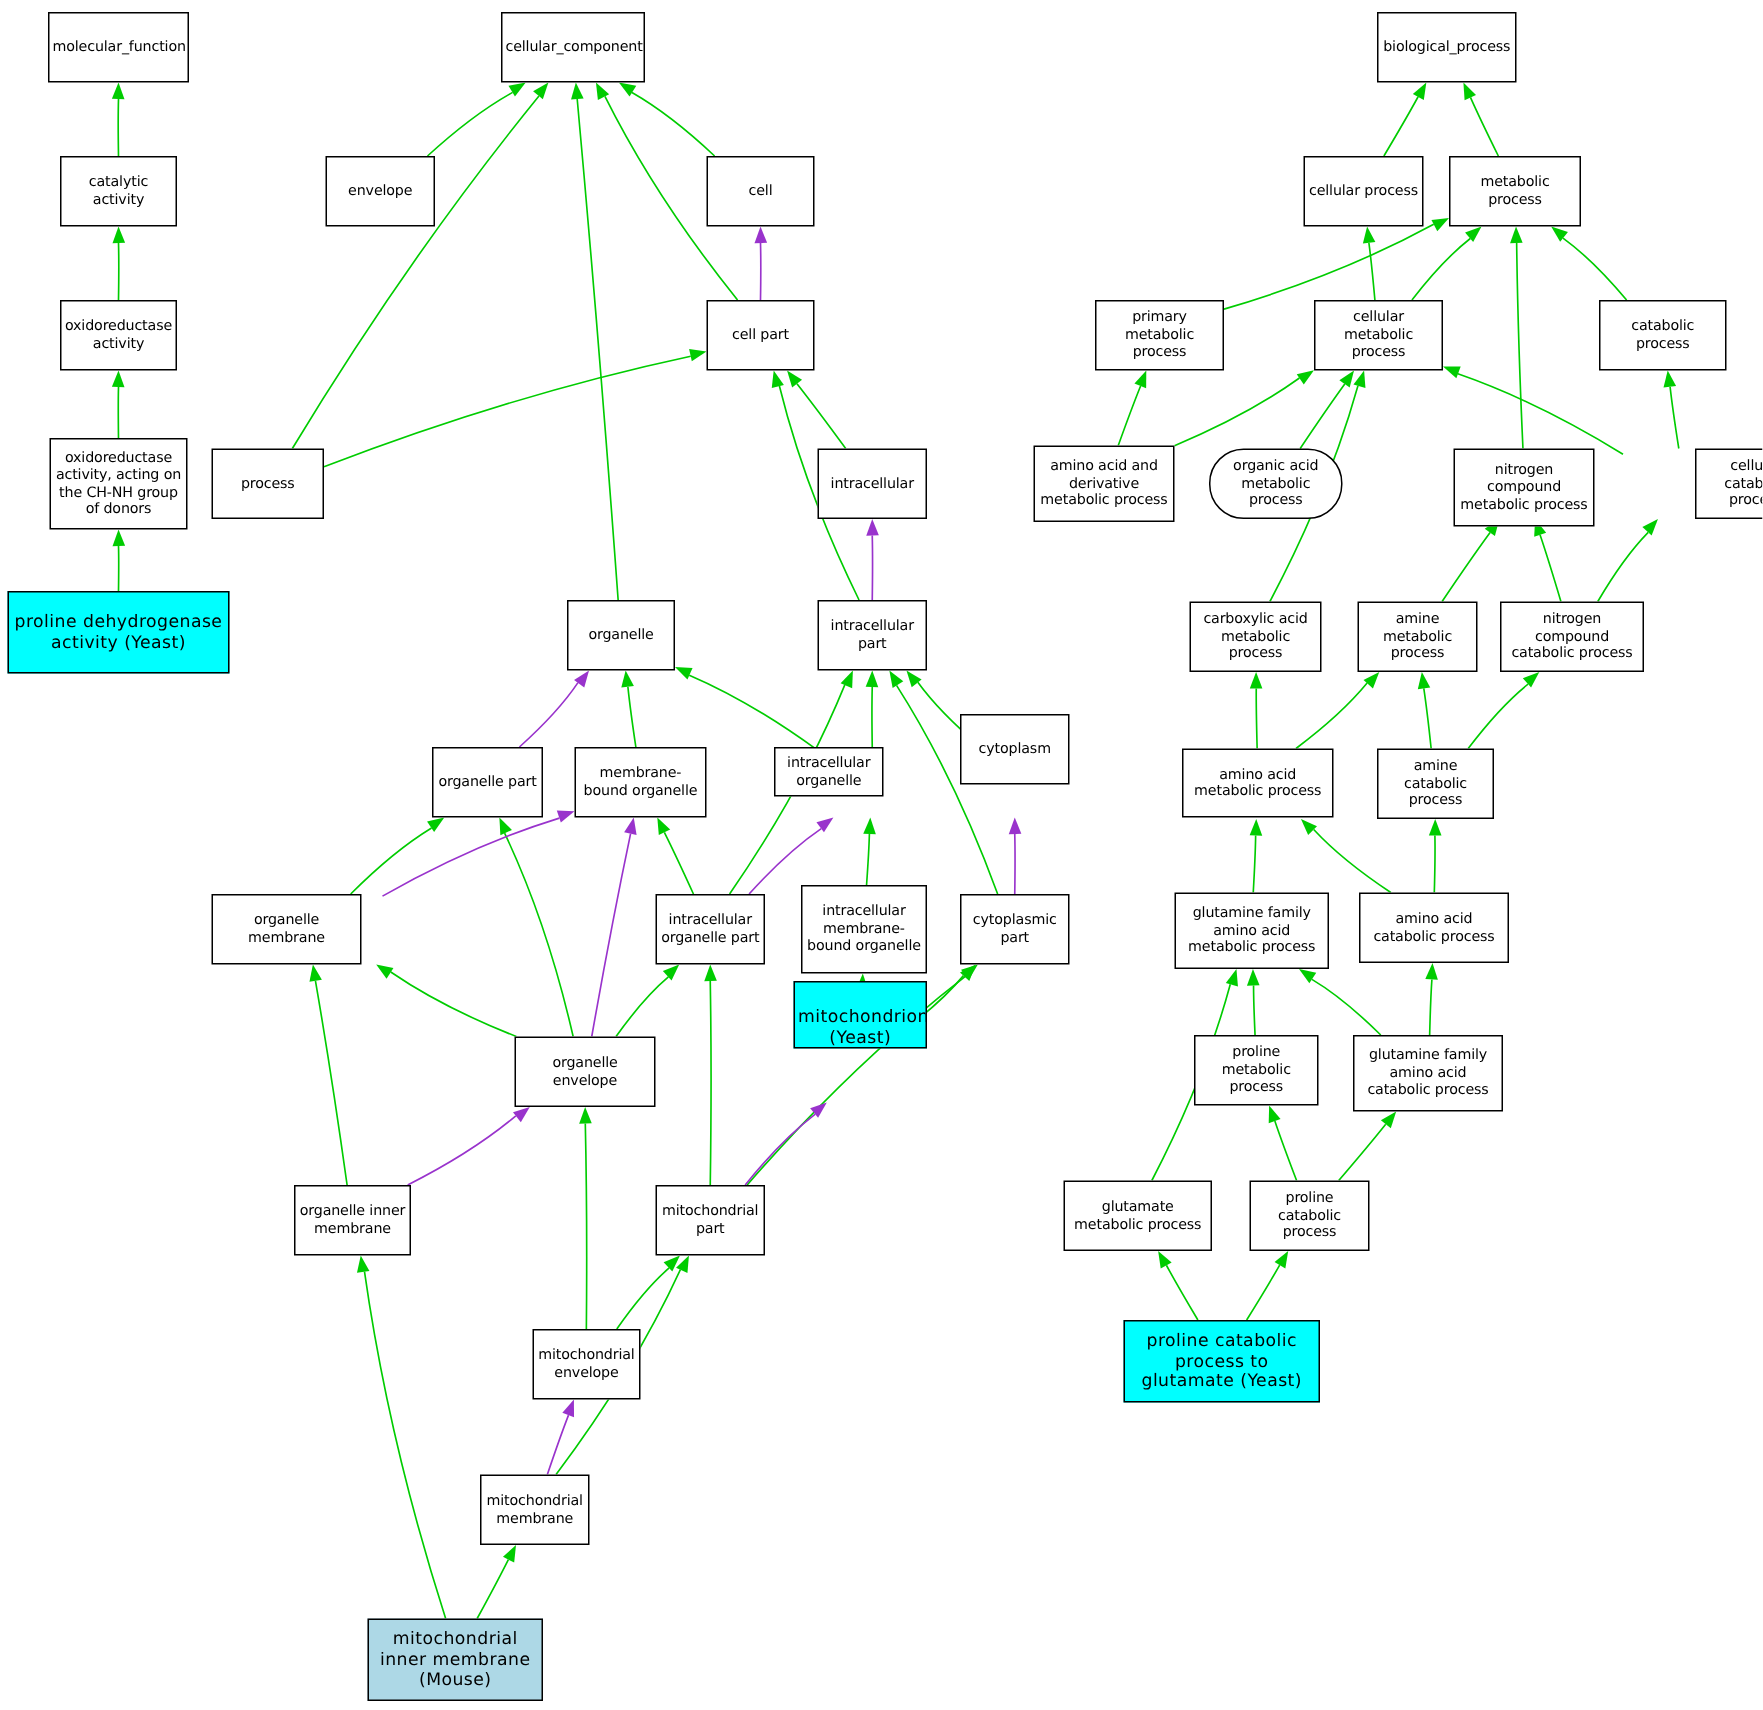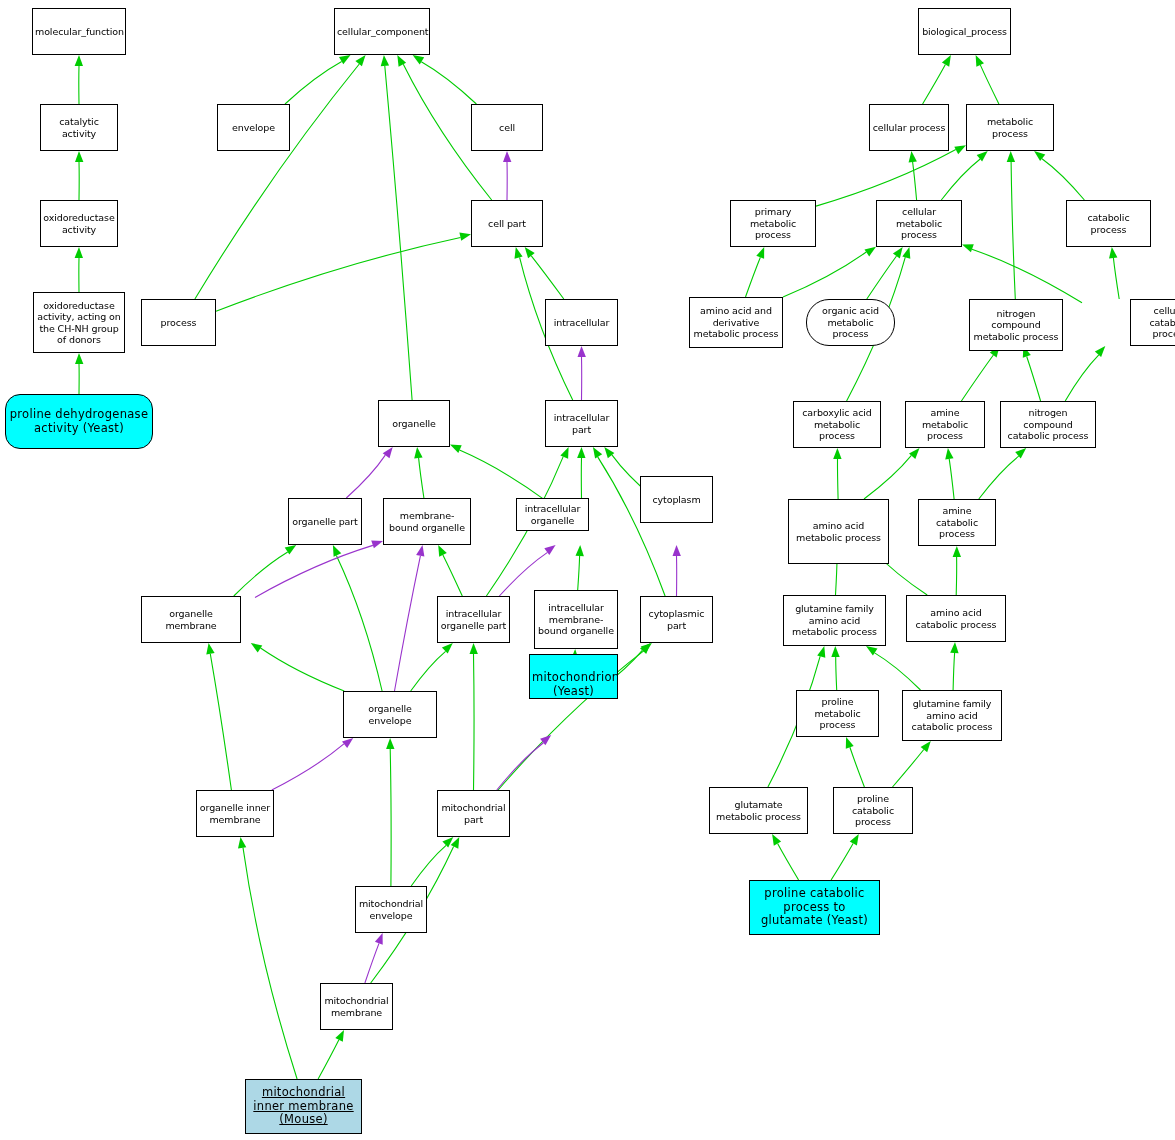--- a/index.html
+++ b/index.html
@@ -366,21 +366,21 @@
       </div>
       <div class="node" style="left: 40px; top: 104px; width: 78px; height: 47px;">
         <span>catalytic activity</span>
       </div>
       <div class="node" style="left: 40px; top: 200px; width: 78px; height: 47px;">
         <span>oxidoreductase activity</span>
       </div>
       <div class="node" style="left: 33px; top: 292px; width: 92px; height: 61px;">
         <span>oxidoreductase activity, acting on the CH-NH group of donors</span>
       </div>
-      <div class="node hl-cyan" style="left: 5px; top: 394px; width: 148px; height: 55px; border-radius: 15px;">
+      <div class="node hl-cyan" style="left: 5px; top: 394px; width: 148px; height: 55px;">
         <span>proline dehydrogenase activity (Yeast)</span>
       </div>
       <div class="node" style="left: 334px; top: 8px; width: 96px; height: 47px;">
         <span>cellular_component</span>
       </div>
       <div class="node" style="left: 217px; top: 104px; width: 73px; height: 47px;">
         <span>envelope</span>
       </div>
       <div class="node" style="left: 471px; top: 104px; width: 72px; height: 47px;">
         <span>cell</span>
@@ -435,21 +435,21 @@
       </div>
       <div class="node" style="left: 437px; top: 790px; width: 73px; height: 47px;">
         <span>mitochondrial part</span>
       </div>
       <div class="node" style="left: 355px; top: 886px; width: 72px; height: 47px;">
         <span>mitochondrial envelope</span>
       </div>
       <div class="node" style="left: 320px; top: 983px; width: 73px; height: 47px;">
         <span>mitochondrial membrane</span>
       </div>
-      <div class="node hl-blue" style="left: 245px; top: 1079px; width: 117px; height: 55px; text-decoration: underline;">
+      <div class="node hl-blue" style="left: 245px; top: 1079px; width: 117px; height: 55px;">
         <span>mitochondrial inner membrane (Mouse)</span>
       </div>
       <div class="node" style="left: 918px; top: 8px; width: 93px; height: 47px;">
         <span>biological_process</span>
       </div>
       <div class="node" style="left: 869px; top: 104px; width: 80px; height: 47px;">
         <span>cellular process</span>
       </div>
       <div class="node" style="left: 966px; top: 104px; width: 88px; height: 47px;">
         <span>metabolic process</span>
@@ -477,21 +477,21 @@
       </div>
       <div class="node" style="left: 793px; top: 401px; width: 88px; height: 47px;">
         <span>carboxylic acid metabolic process</span>
       </div>
       <div class="node" style="left: 905px; top: 401px; width: 80px; height: 47px;">
         <span>amine metabolic process</span>
       </div>
       <div class="node" style="left: 1000px; top: 401px; width: 96px; height: 47px;">
         <span>nitrogen compound catabolic process</span>
       </div>
-      <div class="node" style="left: 788px; top: 499px; width: 101px; height: 65px;">
+      <div class="node" style="left: 788px; top: 499px; width: 101px; height: 46px;">
         <span>amino acid metabolic process</span>
       </div>
       <div class="node" style="left: 918px; top: 499px; width: 78px; height: 47px;">
         <span>amine catabolic process</span>
       </div>
       <div class="node" style="left: 783px; top: 595px; width: 103px; height: 51px;">
         <span>glutamine family amino acid metabolic process</span>
       </div>
       <div class="node" style="left: 906px; top: 595px; width: 100px; height: 47px;">
         <span>amino acid catabolic process</span>

